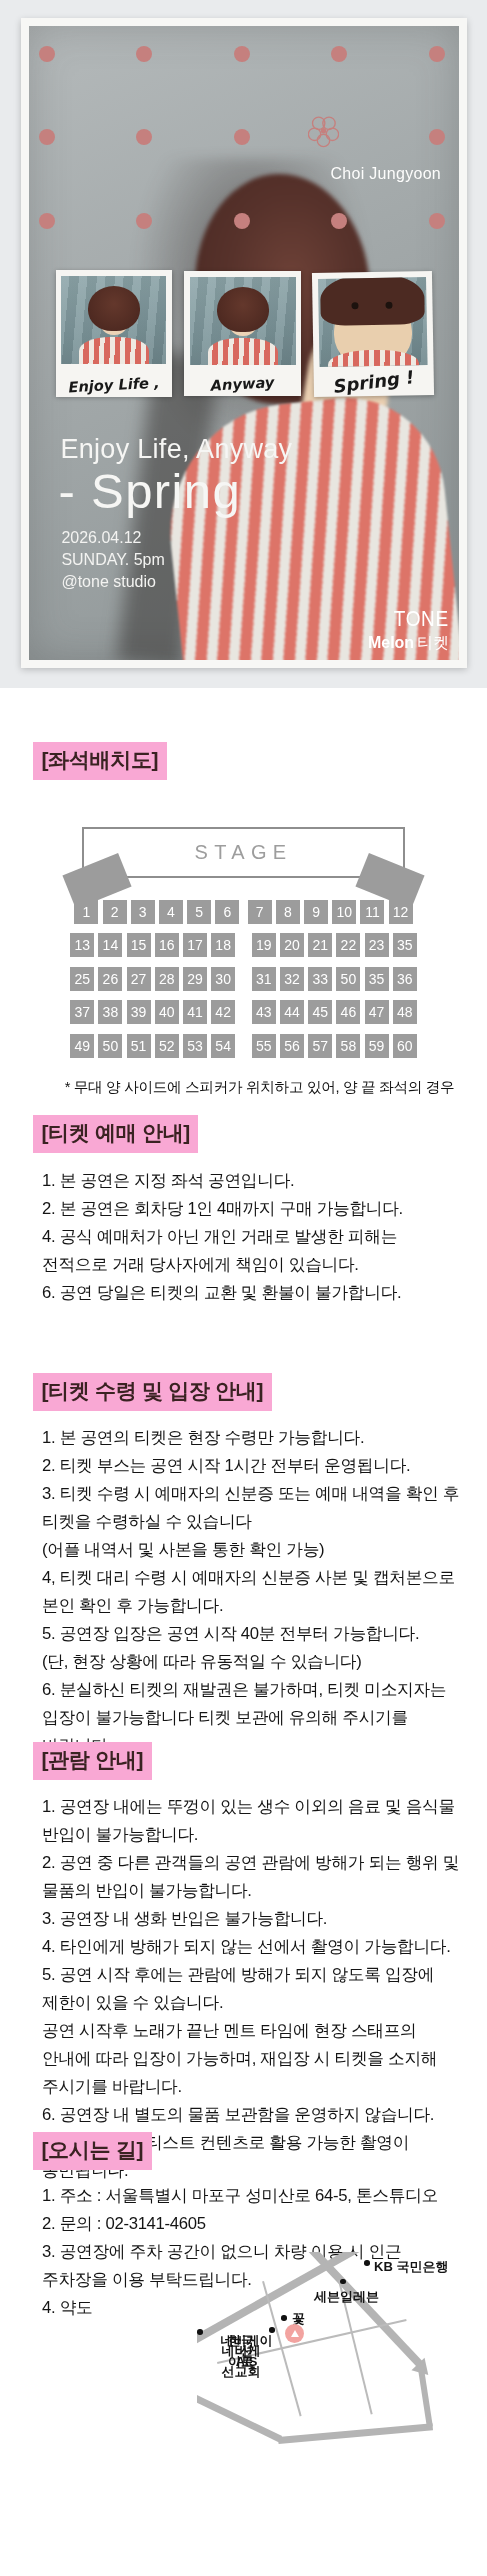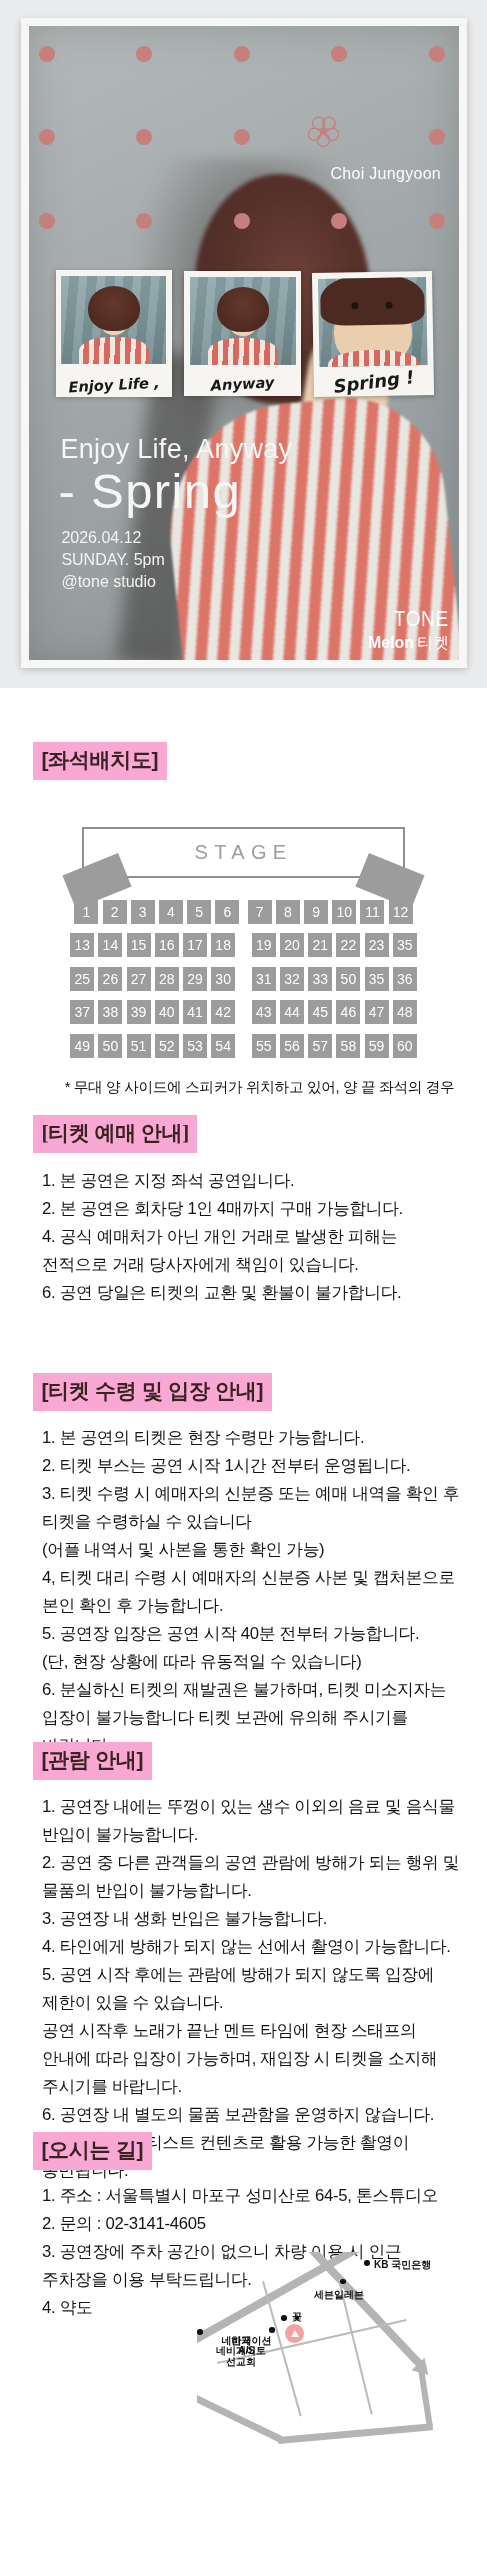--- a/index.html
+++ b/index.html
@@ -88,21 +88,21 @@
     letter-spacing:-0.3px;word-break:keep-all;}
   .textlist .li{line-height:28px;min-height:28px;}
 
   
   .map{position:absolute;left:197px;top:2252px;width:287px;height:322px;overflow:hidden;}
   .road{position:absolute;background:#b4b4b4;transform-origin:0 0;}
   .road.thin{background:#bbbbbb;}
   .arrowtip{position:absolute;width:0;height:0;border-top:9px solid transparent;
     border-bottom:9px solid transparent;border-left:15.3px solid #b4b4b4;transform-origin:0 50%;}
   .mapdot{position:absolute;width:5.6px;height:5.6px;background:#111111;border-radius:50%;}
-  .maplabel{position:absolute;font-size:10px;color:#141414;white-space:nowrap;font-weight:700;}
+  .maplabel{position:absolute;font-size:13px;color:#141414;white-space:nowrap;font-weight:700;}
   .maplabel.center{text-align:center;white-space:normal;line-height:10.4px;}
   .marker{position:absolute;left:88px;top:72px;width:19px;height:19px;border-radius:50%;
     background:#f2a3a0;display:flex;align-items:center;justify-content:center;z-index:3;}
   .marker .tri{width:0;height:0;border-left:4.9px solid transparent;border-right:4.9px solid transparent;
     border-bottom:7.7px solid #ffffff;margin-top:-0.7px;}
 </style>
 </head>
 <body>
 
 <div class="page">
@@ -304,21 +304,21 @@
           <div class="seat">57</div>
           <div class="seat">58</div>
           <div class="seat">59</div>
           <div class="seat">60</div>
         </div>
       </div>
     </div>
 
   <div class="seat-note" style="top:1078px;">* 무대 양 사이드에 스피커가 위치하고 있어, 양 끝 좌석의 경우</div>
 
-  <div class="sec-head" style="top:1115px;font-family:Liberation Serif, serif;">[티켓 예매 안내]</div>
+  <div class="sec-head" style="top:1115px;">[티켓 예매 안내]</div>
   <div class="textlist" style="top:1167px;">
 
   <div class="li">1. 본 공연은 지정 좌석 공연입니다.</div>
       <div class="li">2. 본 공연은 회차당 1인 4매까지 구매 가능합니다.</div>
       <div class="li">4. 공식 예매처가 아닌 개인 거래로 발생한 피해는 전적으로 거래 당사자에게 책임이 있습니다.</div>
       <div class="li">6. 공연 당일은 티켓의 교환 및 환불이 불가합니다.</div>
     </div>
 
   <div class="sec-head" style="top:1373px;">[티켓 수령 및 입장 안내]</div>
   <div class="textlist" style="top:1424px;">

